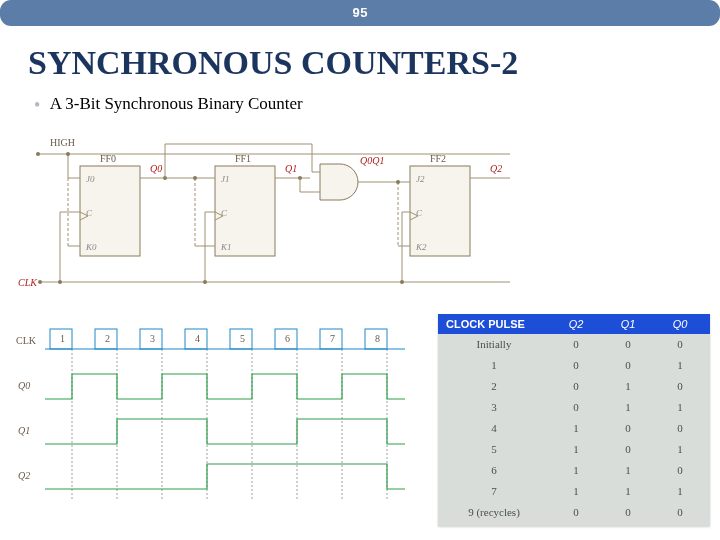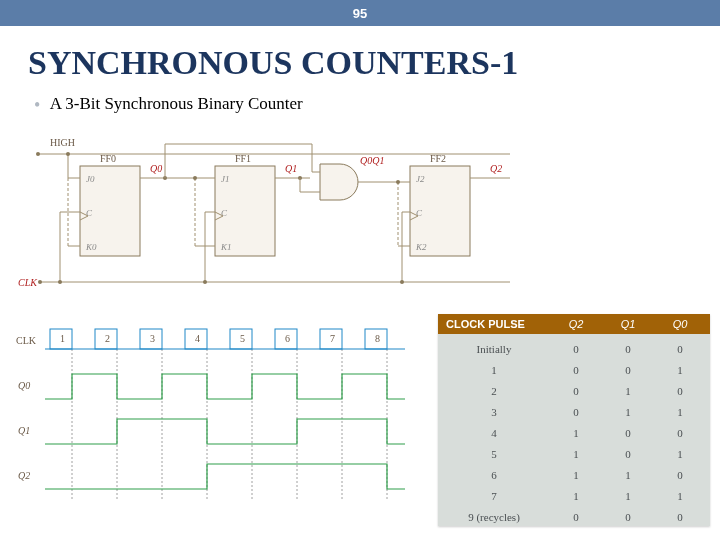--- a/index.html
+++ b/index.html
@@ -9,25 +9,26 @@
     background: #fff;
     font-family: Georgia, 'Times New Roman', serif;
     position: relative;
     overflow: hidden;
   }
   .topbar {
     width: 100%;
     height: 26px;
     background: #5b7da8;
     color: #fff;
-    font-family: Liberation Sans, sans-serif;
+    font-family: Liberation Mono, monospace;
     font-weight: bold;
     font-size: 13px;
     text-align: center;
     padding-top: 6px;
+    border-radius: 11px;
   }
   .title {
     font-size: 34px;
     font-weight: bold;
     color: #1c355e;
     padding: 18px 28px 6px 28px;
     font-family: Georgia, serif;
   }
   .subtitle-row {
     padding: 6px 44px 8px 34px;
@@ -63,38 +64,38 @@
     position: absolute;
     left: 438px;
     top: 190px;
     width: 272px;
     height: 212px;
     background: #d8ddda;
     box-shadow: 0 1px 2px rgba(0,0,0,0.2);
   }
   .truth-header {
     display: flex;
-    background: #a16207;
+    background: #1d4ed8;
     color: #fff;
     font-family: Arial, sans-serif;
     font-size: 11px;
     height: 20px;
     align-items: center;
   }
   .th-pulse { flex: 0 0 112px; padding-left: 8px; font-weight: bold; }
   .th-col { flex: 0 0 52px; text-align: center; font-style: italic; }
   .truth-body {
     font-family: Georgia, serif;
     font-size: 11px;
     color: #4a4f52;
   }
   .tr {
     display: flex;
     height: 21px;
-    align-items: flex-end;
+    align-items: center;
   }
   .td-pulse { flex: 0 0 112px; text-align: center; }
   .td-col { flex: 0 0 52px; text-align: center; }
   .circuit-label, .timing-label {
     font-family: Georgia, serif;
     font-size: 10px;
     fill: #6b5a48;
   }
   .pin-label { font-family: Georgia, serif; font-size: 9px; fill: #888; font-style: italic; }
   .red-label { font-family: Georgia, serif; font-size: 10px; fill: #b02020; font-style: italic; }
@@ -107,21 +108,21 @@
   .q-wave { stroke: #2e9e4a; stroke-width: 1.2; fill: none; }
   .tick-dash { stroke: #888; stroke-width: 0.8; stroke-dasharray: 2 2; }
 </style>
 </head>
 <body>
 
 <div class="topbar">
   <span>95</span>
 </div>
 
-<div class="title">SYNCHRONOUS COUNTERS-1</div>
+<div class="title">SYNCHRONOUS COUNTERS-2</div>
 
 <div class="subtitle-row">
   <span class="bullet">•</span>
   <span>A 3-Bit Synchronous Binary Counter</span>
 </div>
 
 <div class="content">
 
   <svg class="circuit" viewBox="0 0 540 180">
 

